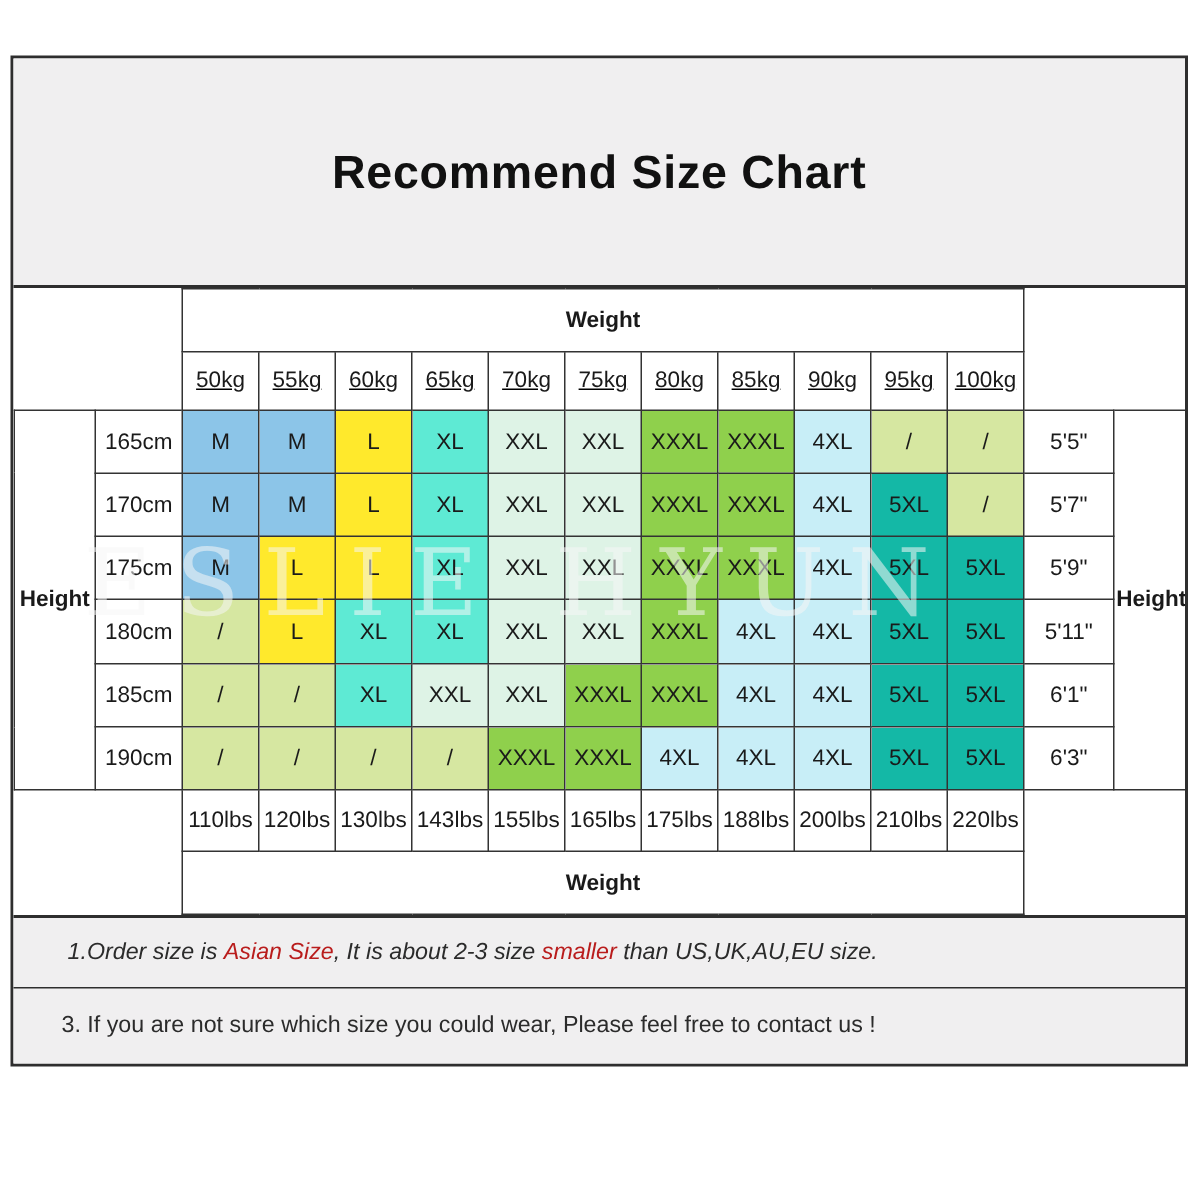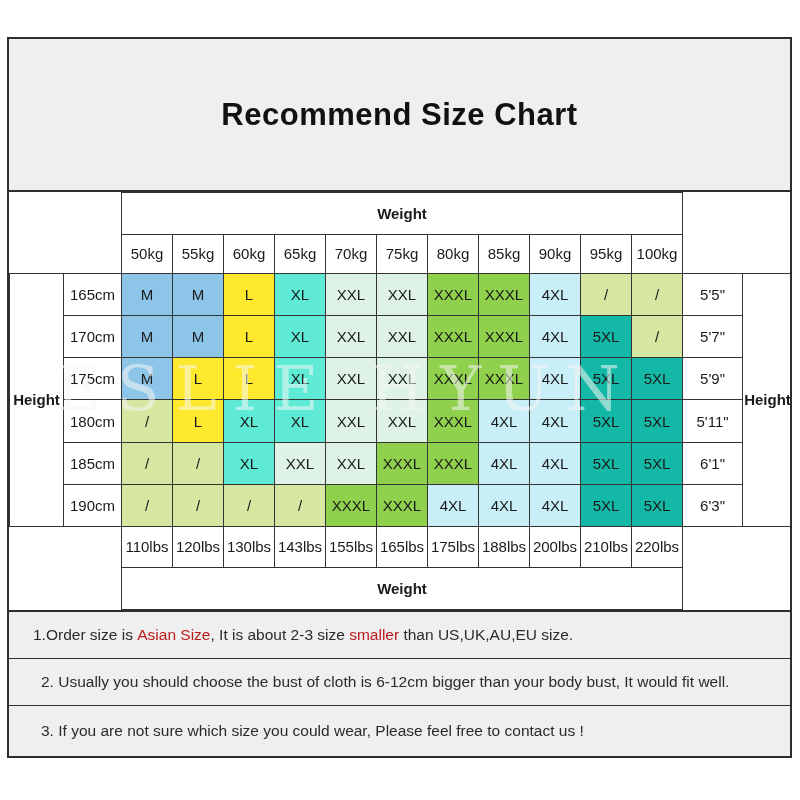--- a/index.html
+++ b/index.html
@@ -10,21 +10,21 @@
                    display:flex; align-items:center; justify-content:center; }
   .title-section h1 { margin:0; font-size:31px; font-weight:bold; color:#111;
                       letter-spacing:0.5px; }
   .table-section { height:418px; background:#ffffff; position:relative; overflow:hidden; }
   table.grid { width:100%; height:100%; border-collapse:collapse; table-layout:fixed; }
   table.grid td { border:1px solid #333333; text-align:center; vertical-align:middle;
                   font-size:15px; color:#1a1a1a; padding:0; overflow:hidden; }
   table.grid td.blank { border:none; background:#ffffff; }
   td.whead { font-weight:bold; font-size:16px; }
   td.hlabel { font-weight:bold; font-size:16px;margin-left:16px; }
-  tr.r-whead { height:42px; } tr.r-kg { height:38px; } tr.r-data { height:42px; }
+  tr.r-whead { height:42px; } tr.r-kg { height:38px;text-decoration:underline; } tr.r-data { height:42px; }
   tr.r-lbs { height:40px; } tr.r-wfoot { height:42px; }
   
   td.blue   { background:#8cc5e8; }
   td.yellow { background:#ffe92c; }
   td.pink   { background:#5eead4; }
   td.mint   { background:#def3e6; }
   td.green  { background:#8fd04c; }
   td.cyan   { background:#c8eef7; }
   td.orange { background:#14b8a6; }
   td.olive  { background:#d6e7a1; }
@@ -200,28 +200,25 @@
         <td class="blank" colspan="2"></td>
         <td class="whead" colspan="11">Weight</td>
         <td class="blank" colspan="2"></td>
       </tr>
     </tbody>
       </table>
     <div class="watermark">ESLIE HYUN</div>
   </div>
 
   <div class="notes-section">
-    <div class="note-row n1" style="padding-left:24px;">
+    <div class="note-row n1" style="padding-left:36px;font-style:italic;">
       <span>1.Order size is </span>
         <span class="red">Asian Size</span>
         <span>, It is about 2-3 size </span>
         <span class="red">smaller</span>
         <span> than US,UK,AU,EU size.</span>
     </div>
-    <div class="note-row n2">
-      <span>2. Usually you should choose the bust of cloth is 6-12cm bigger than your body bust, It would fit well.</span>
-    </div>
     <div class="note-row n3">
       <span>3. If you are not sure which size you could wear, Please feel free to contact us !</span>
     </div>
   </div>
 
 </div>
 
 </body></html>

